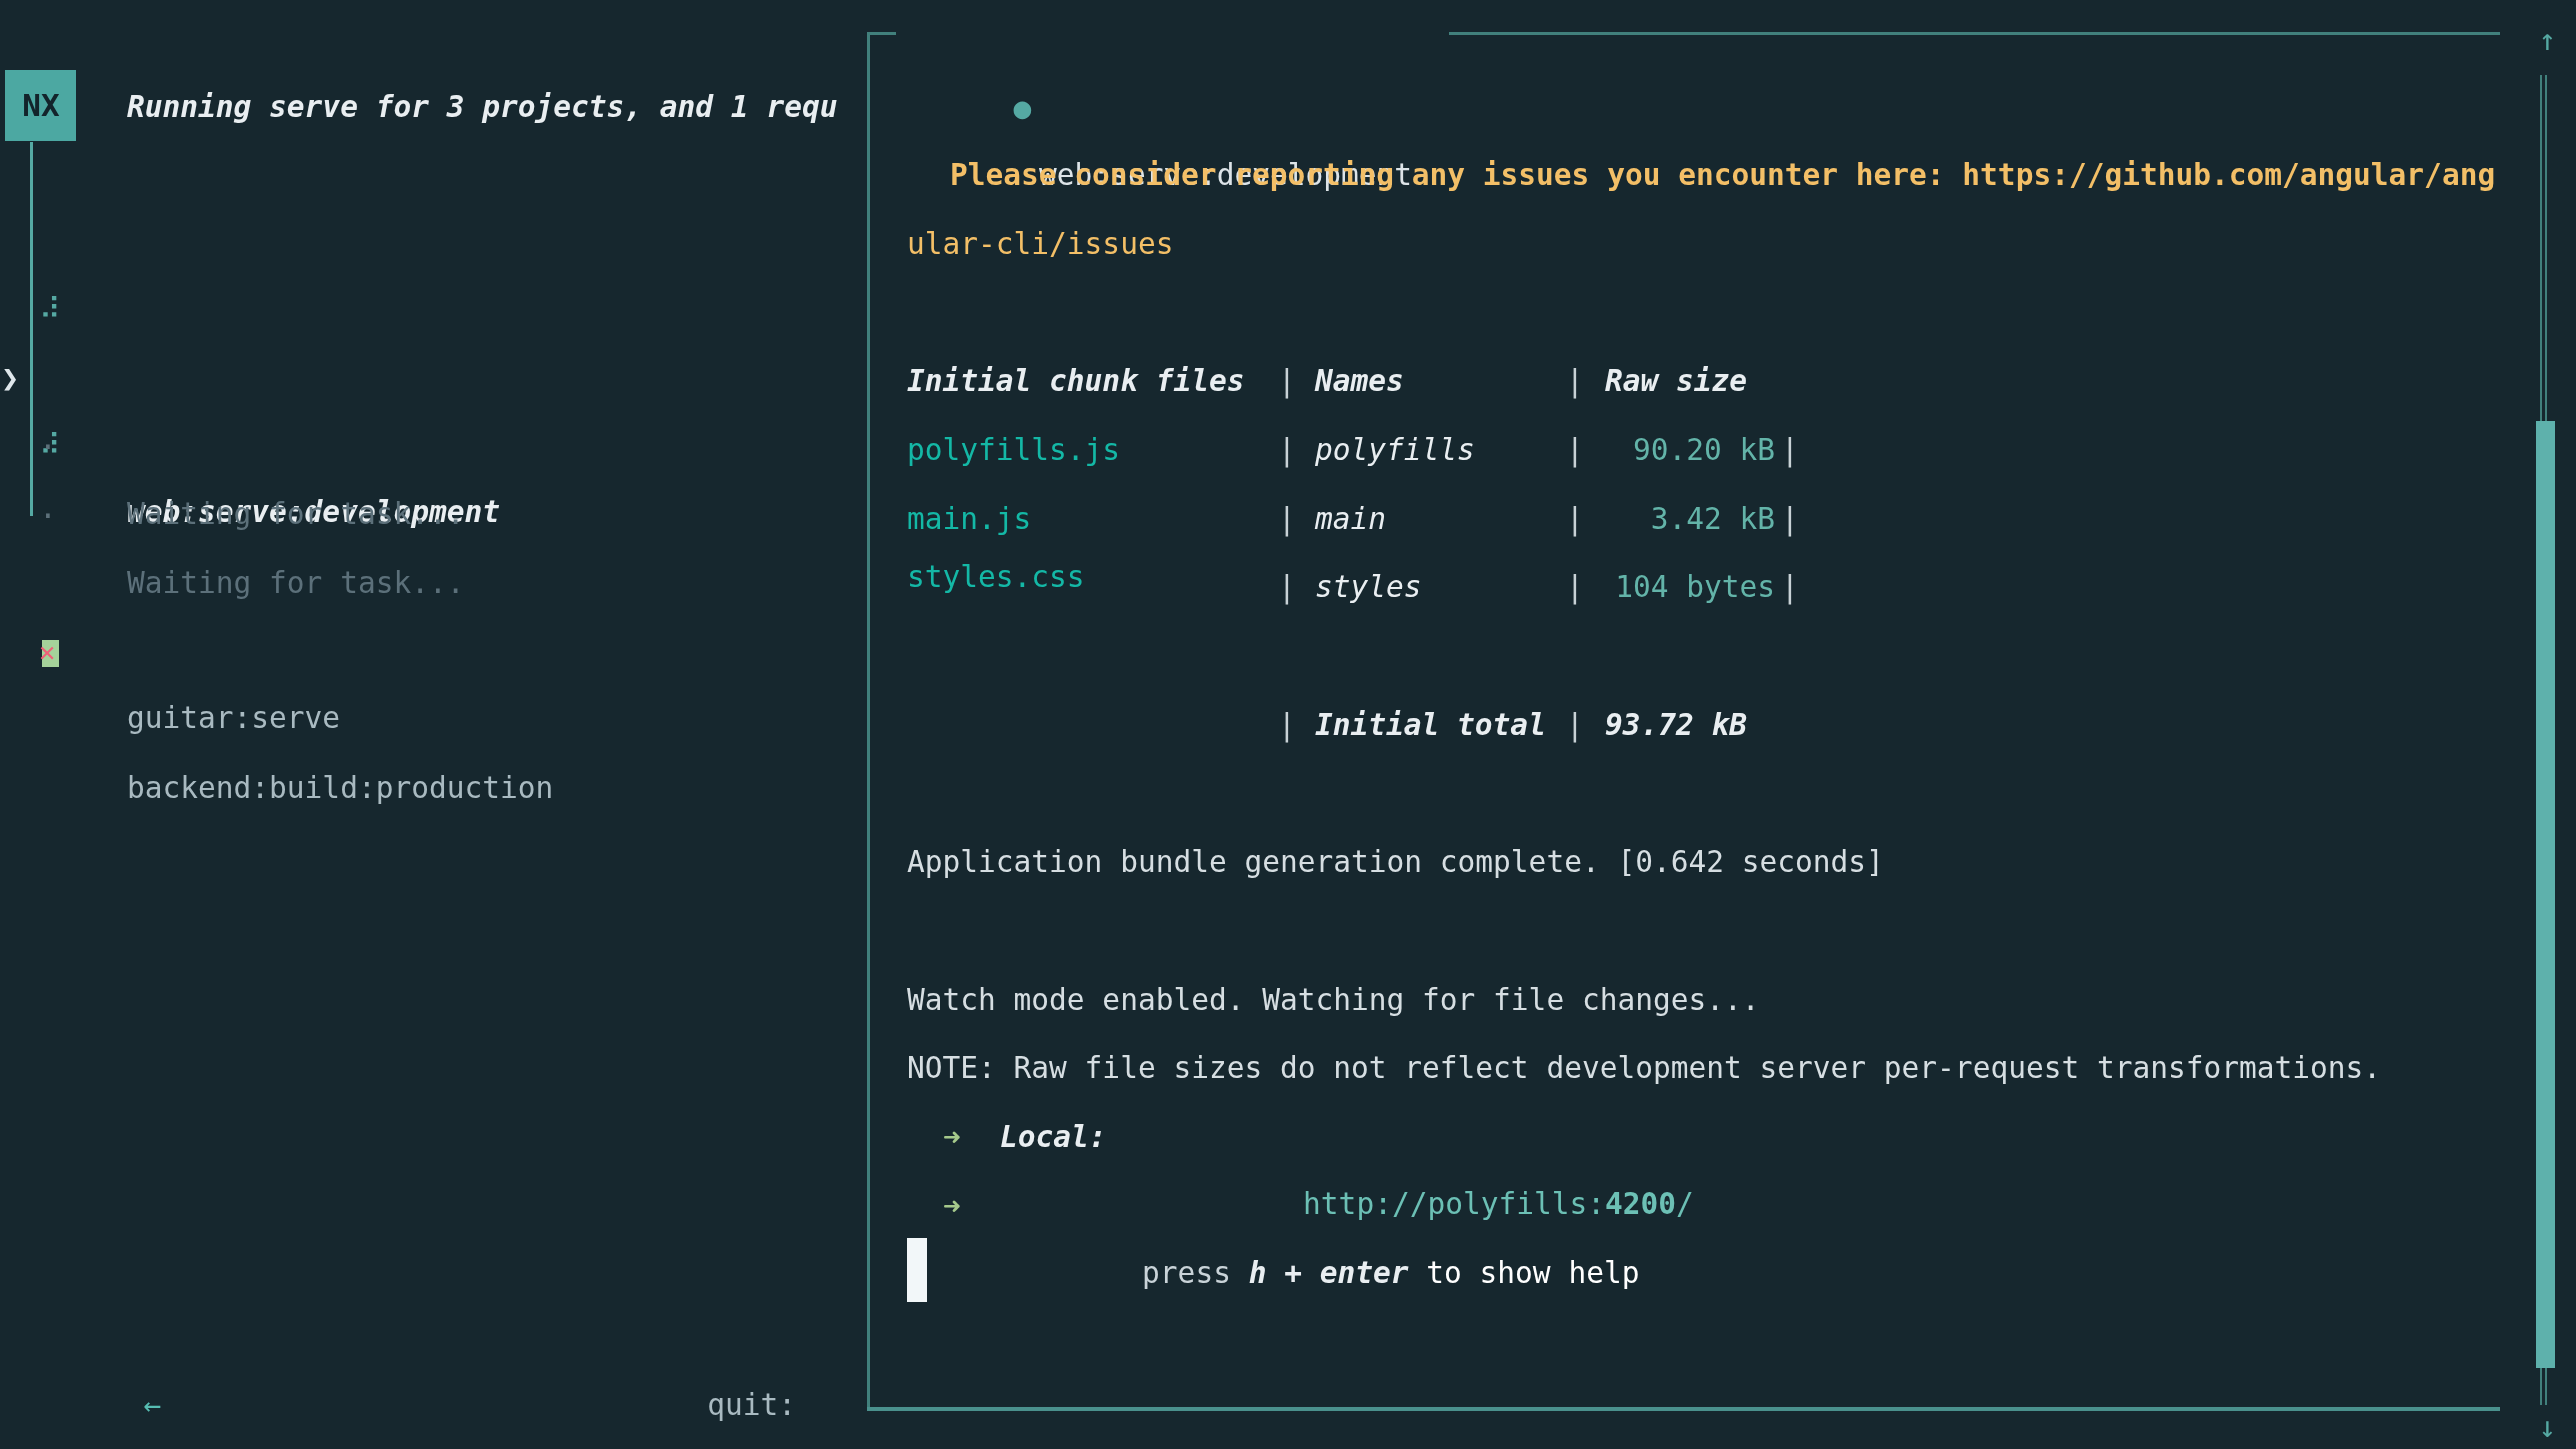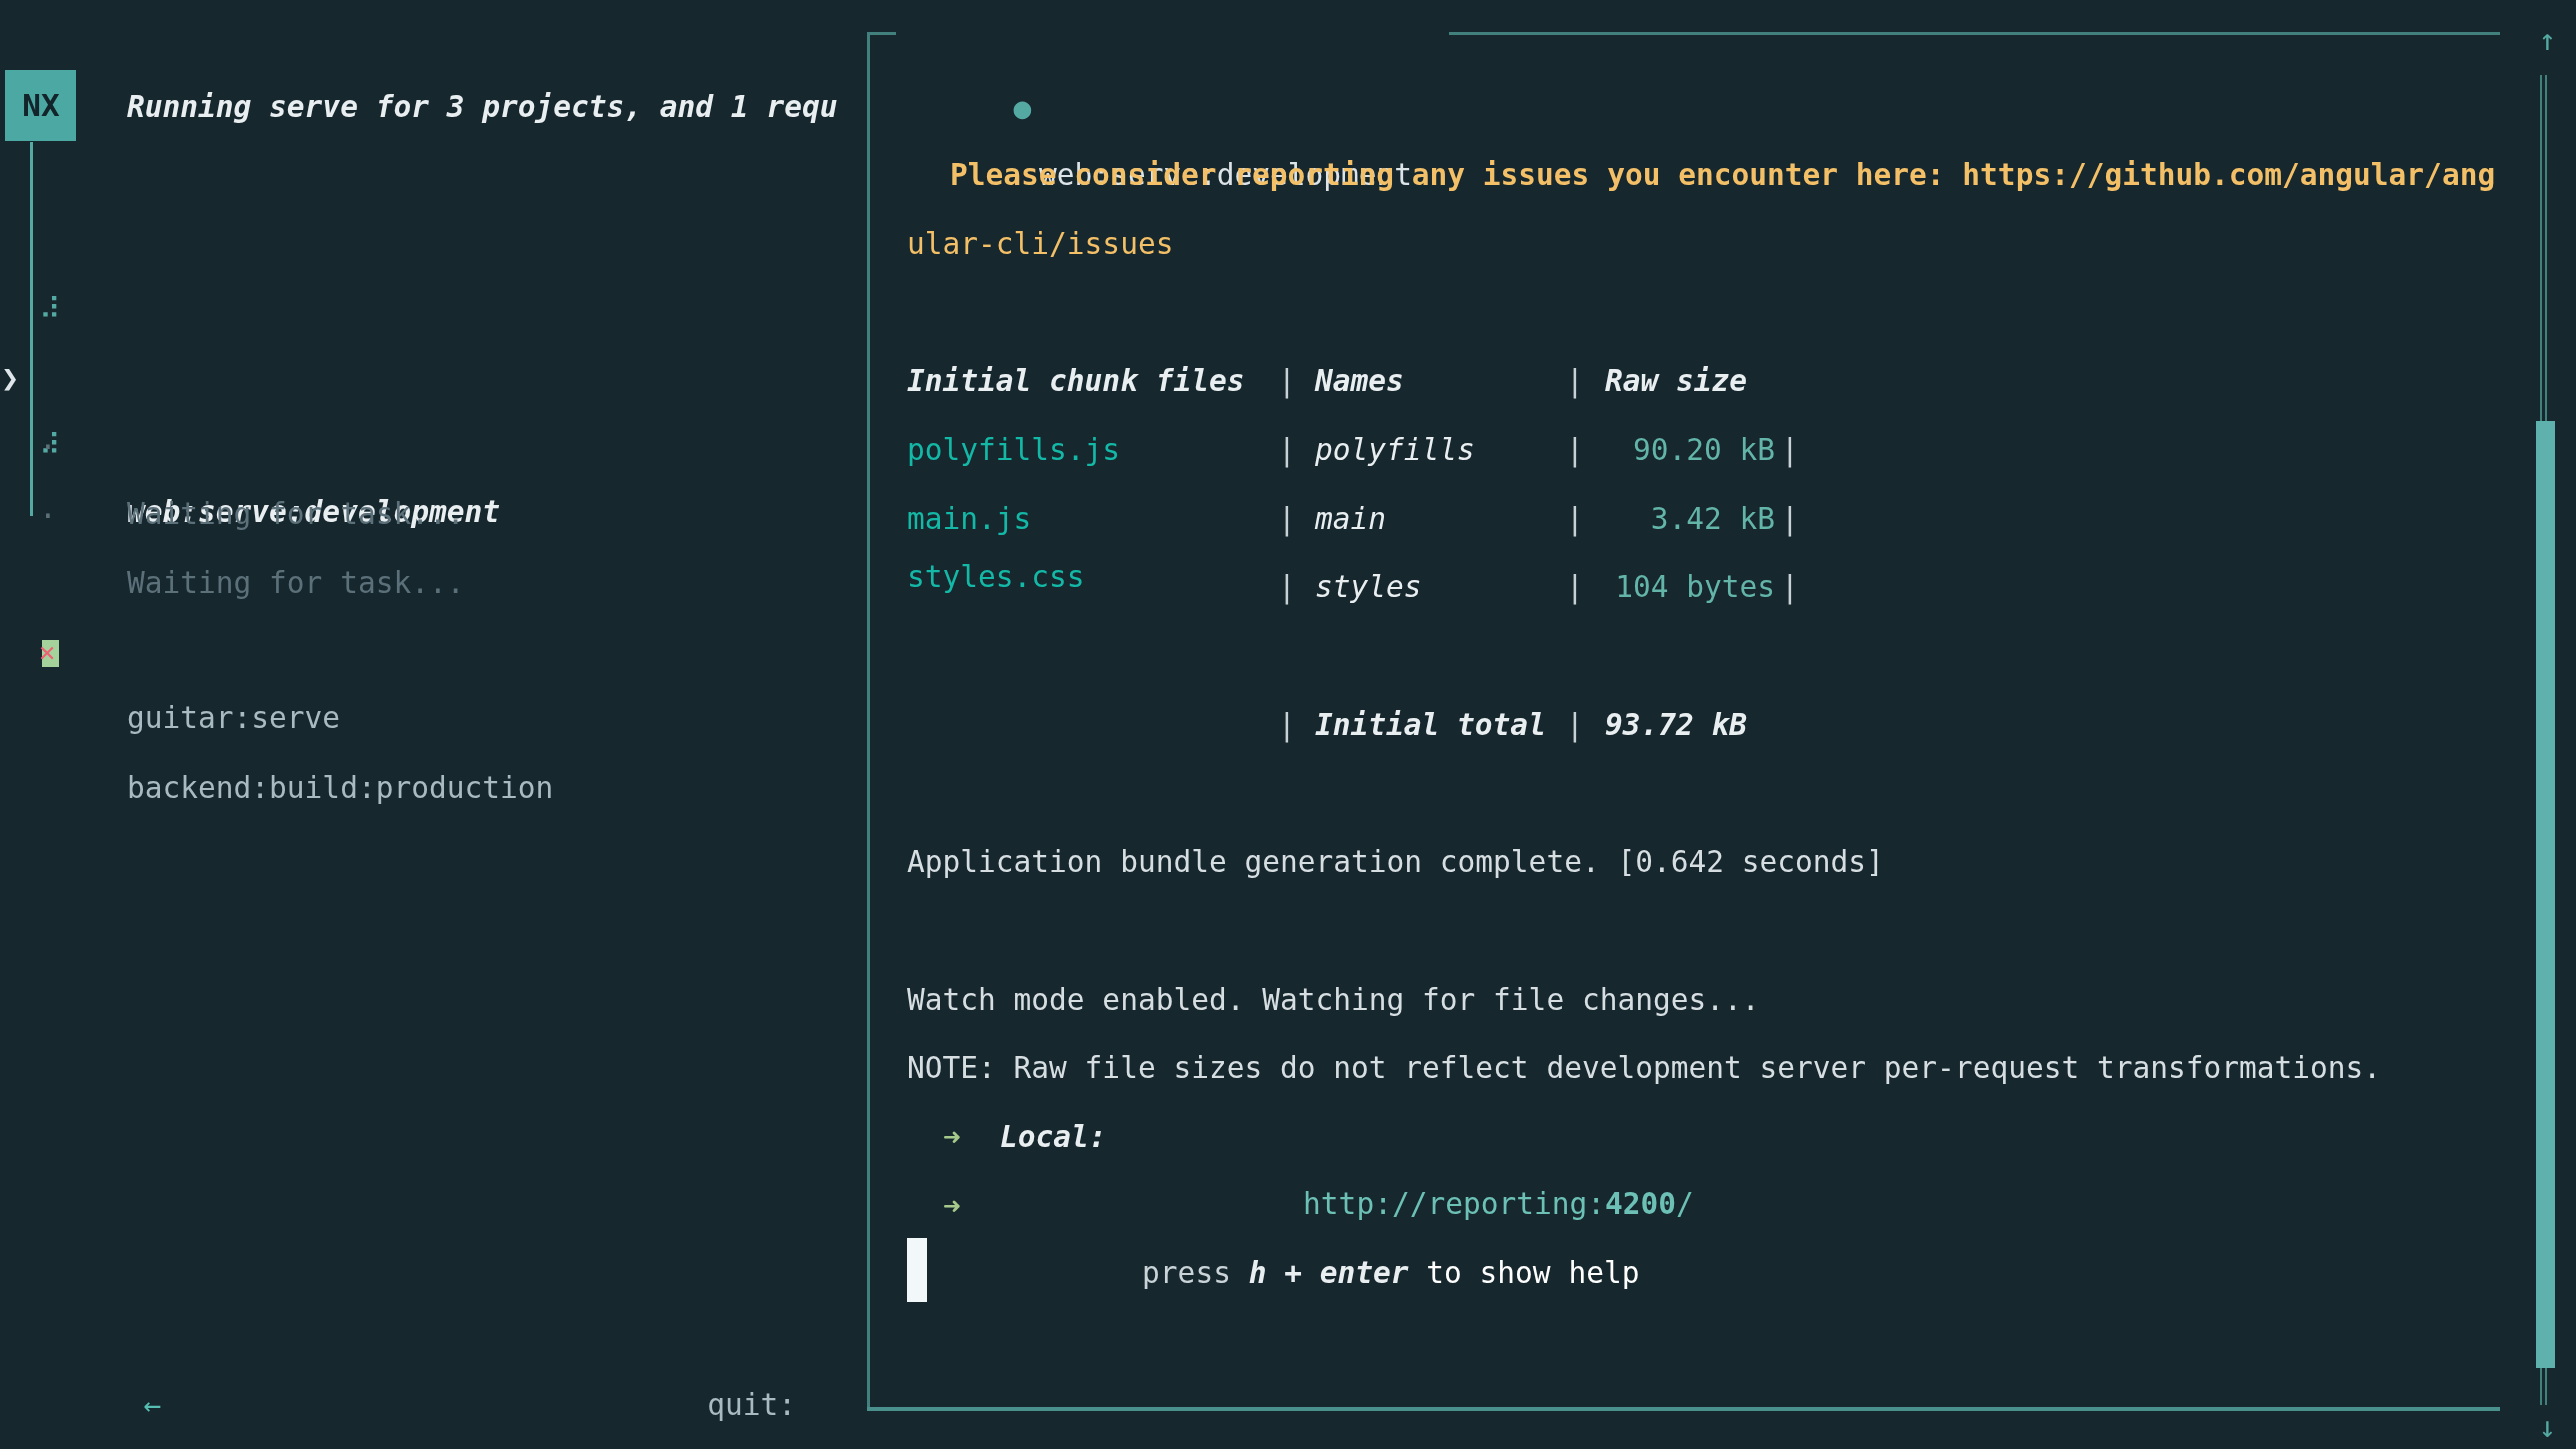--- a/index.html
+++ b/index.html
@@ -166,21 +166,21 @@
     </div>
 
     <div class="row" style="left:907px;top:829px;">Application bundle generation complete. [0.642 seconds]</div>
     <div class="row" style="left:907px;top:967px;">Watch mode enabled. Watching for file changes...</div>
     <div class="row" style="left:907px;top:1035px;">NOTE: Raw file sizes do not reflect development server per-request transformations.</div>
 
     <div>
       <span class="row arrowgreen" style="left:943px;top:1104px;">➜</span>
       <span class="row bold white" style="left:1000px;top:1104px;">Local:</span>
       <span class="row" style="left:1161px;top:1104px;">
-        <span class="url">http://reporting:</span><span class="url bold">4200</span><span class="url">/</span>
+        <span class="url">http://polyfills:</span><span class="url bold">4200</span><span class="url">/</span>
       </span>
     </div>
 
     <div>
       <span class="row arrowgreen" style="left:943px;top:1173px;">➜</span>
       <span class="row" style="left:1000px;top:1173px;">
         <span class="muted" style="color:#C9D3D8;">press </span><span class="bold white">h + enter</span><span style="color:#ffffff;"> to show help</span>
       </span>
     </div>
 

